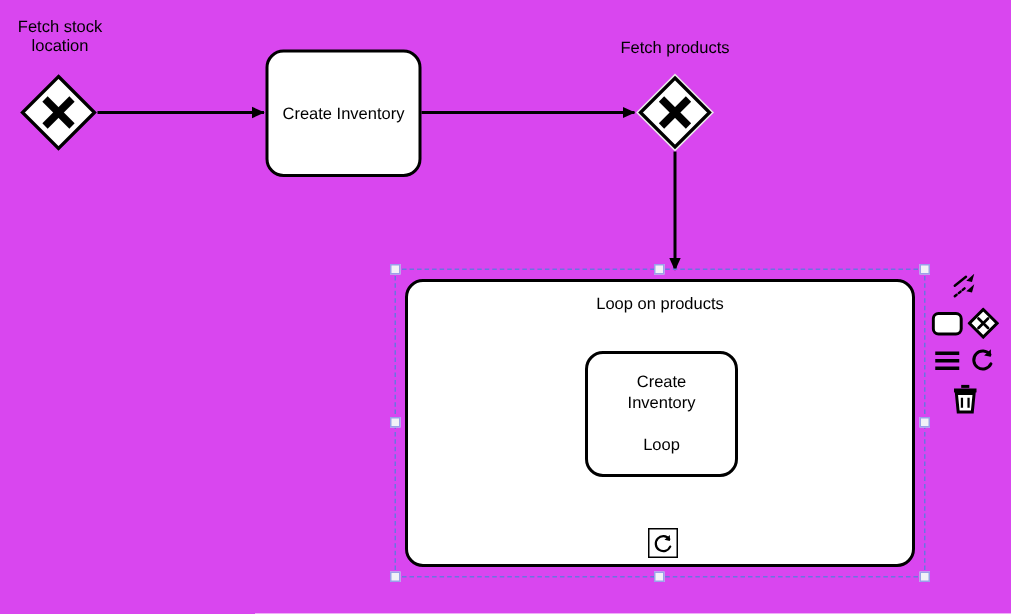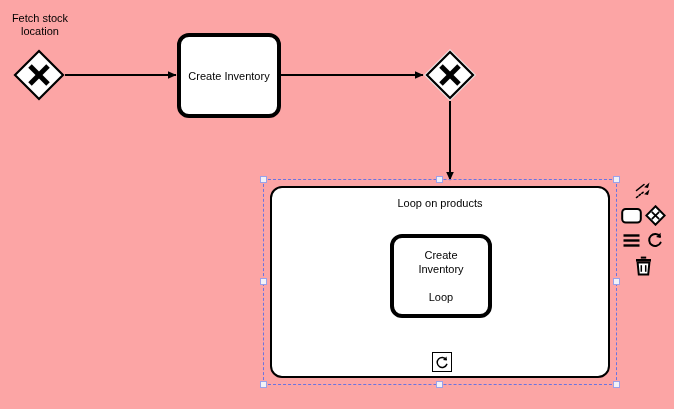--- a/index.html
+++ b/index.html
@@ -4,21 +4,21 @@
 <style>
   html, body {
     margin: 0;
     padding: 0;
     background: #ffffff;
   }
   #canvas {
     position: relative;
     width: 674px;
     height: 409px;
-    background: #fca5a5;
+    background: #d946ef;
     font-family: "Liberation Sans", sans-serif;
     overflow: hidden;
   }
 
   
   .ext-label {
     position: absolute;
     font-size: 11px;
     line-height: 13px;
     color: #000000;
@@ -33,21 +33,21 @@
     width: 52px;
     height: 52px;
   }
   .gateway svg { display: block; overflow: visible; }
 
   
   .task {
     position: absolute;
     box-sizing: border-box;
     background: #ffffff;
-    border: 4px solid #000000;
+    border: 2px solid #000000;
     border-radius: 12px;
     display: flex;
     align-items: center;
     justify-content: center;
     text-align: center;
     font-size: 11px;
     line-height: 14px;
     color: #000000;
   }
   .task span { display: block; padding: 0 6px; }
@@ -164,20 +164,21 @@
         <line x1="17" y1="17" x2="35" y2="35"></line>
         <line x1="35" y1="17" x2="17" y2="35"></line>
       </g>
     </svg>
   </div>
 
   <div class="task" style="left:177px; top:33px; width:104px; height:85px;">
     <span>Create Inventory</span>
   </div>
 
+  <div class="ext-label" style="left:398px; top:26px; width:104px;">Fetch products</div>
 
   <div class="gateway" style="left:424px; top:49px;">
     <svg width="52" height="52" viewBox="0 0 52 52" xmlns="http://www.w3.org/2000/svg">
       <polygon points="26,0 52,26 26,52 0,26" fill="#e9e9e9" stroke="none"></polygon>
       <polygon points="26,3 49,26 26,49 3,26" fill="#ffffff" stroke="#000000" stroke-width="2.2"></polygon>
       <g stroke="#000000" stroke-width="5" stroke-linecap="butt">
         <line x1="17" y1="17" x2="35" y2="35"></line>
         <line x1="35" y1="17" x2="17" y2="35"></line>
       </g>
     </svg>

